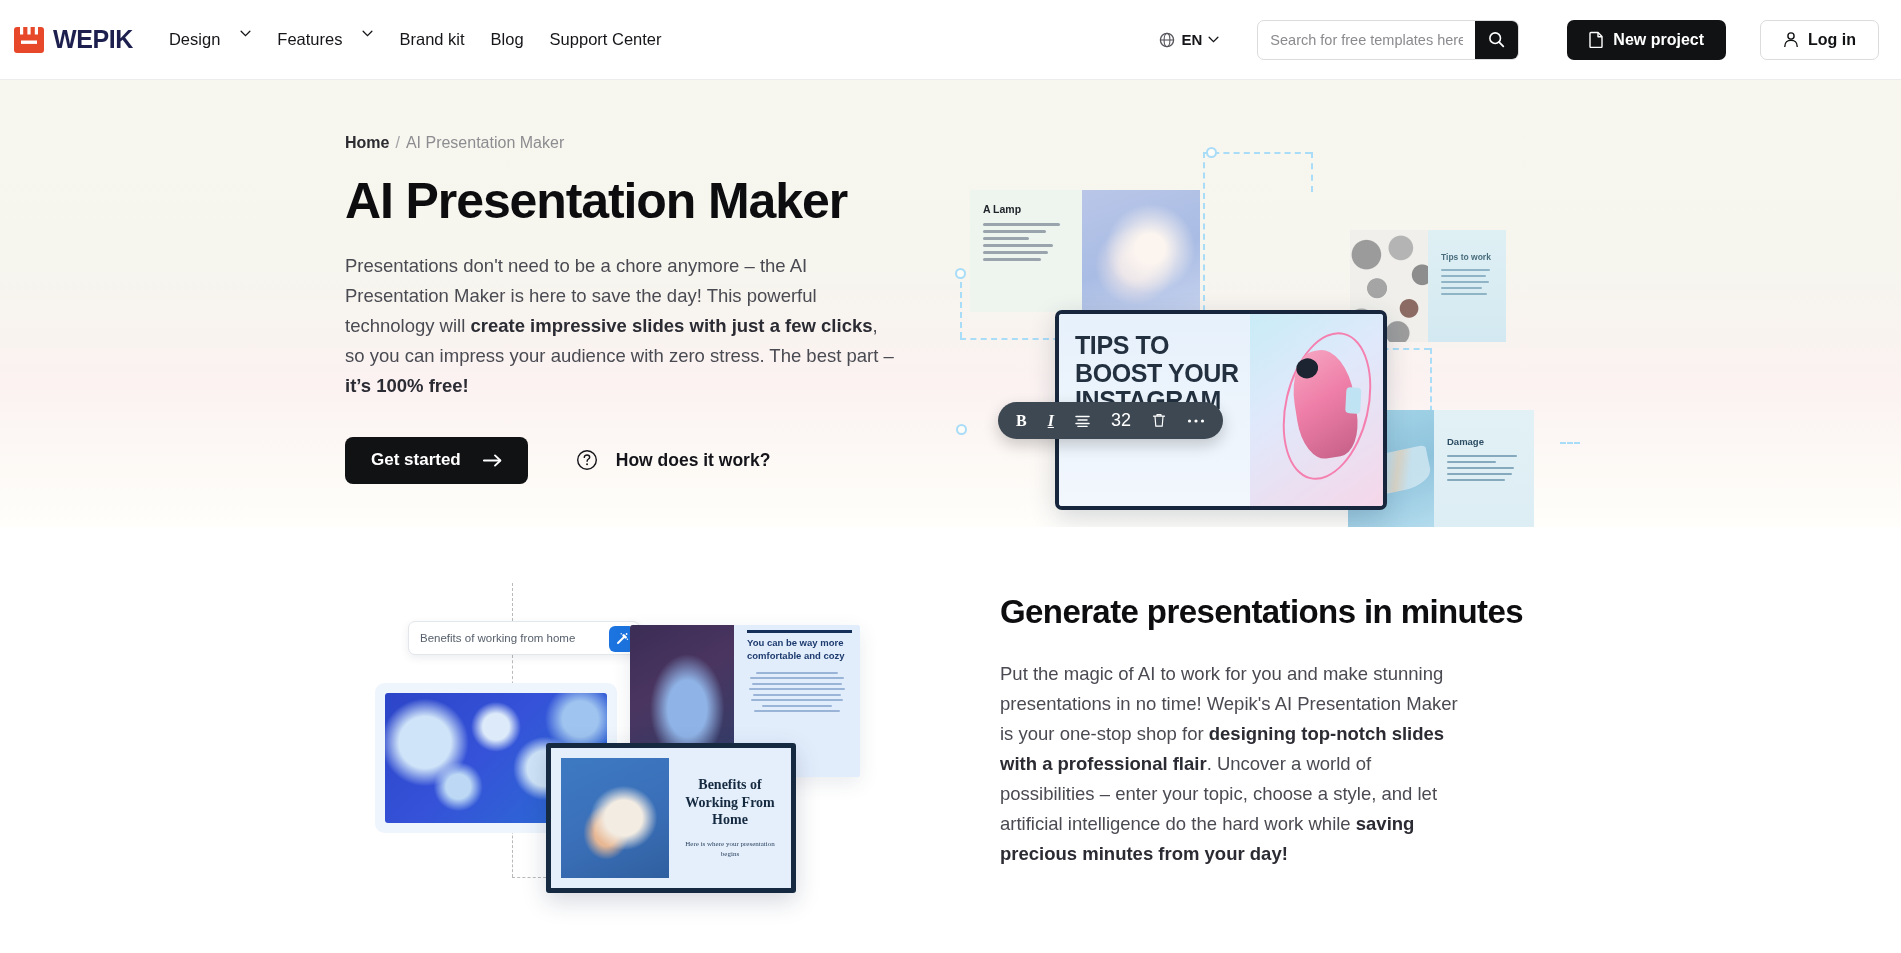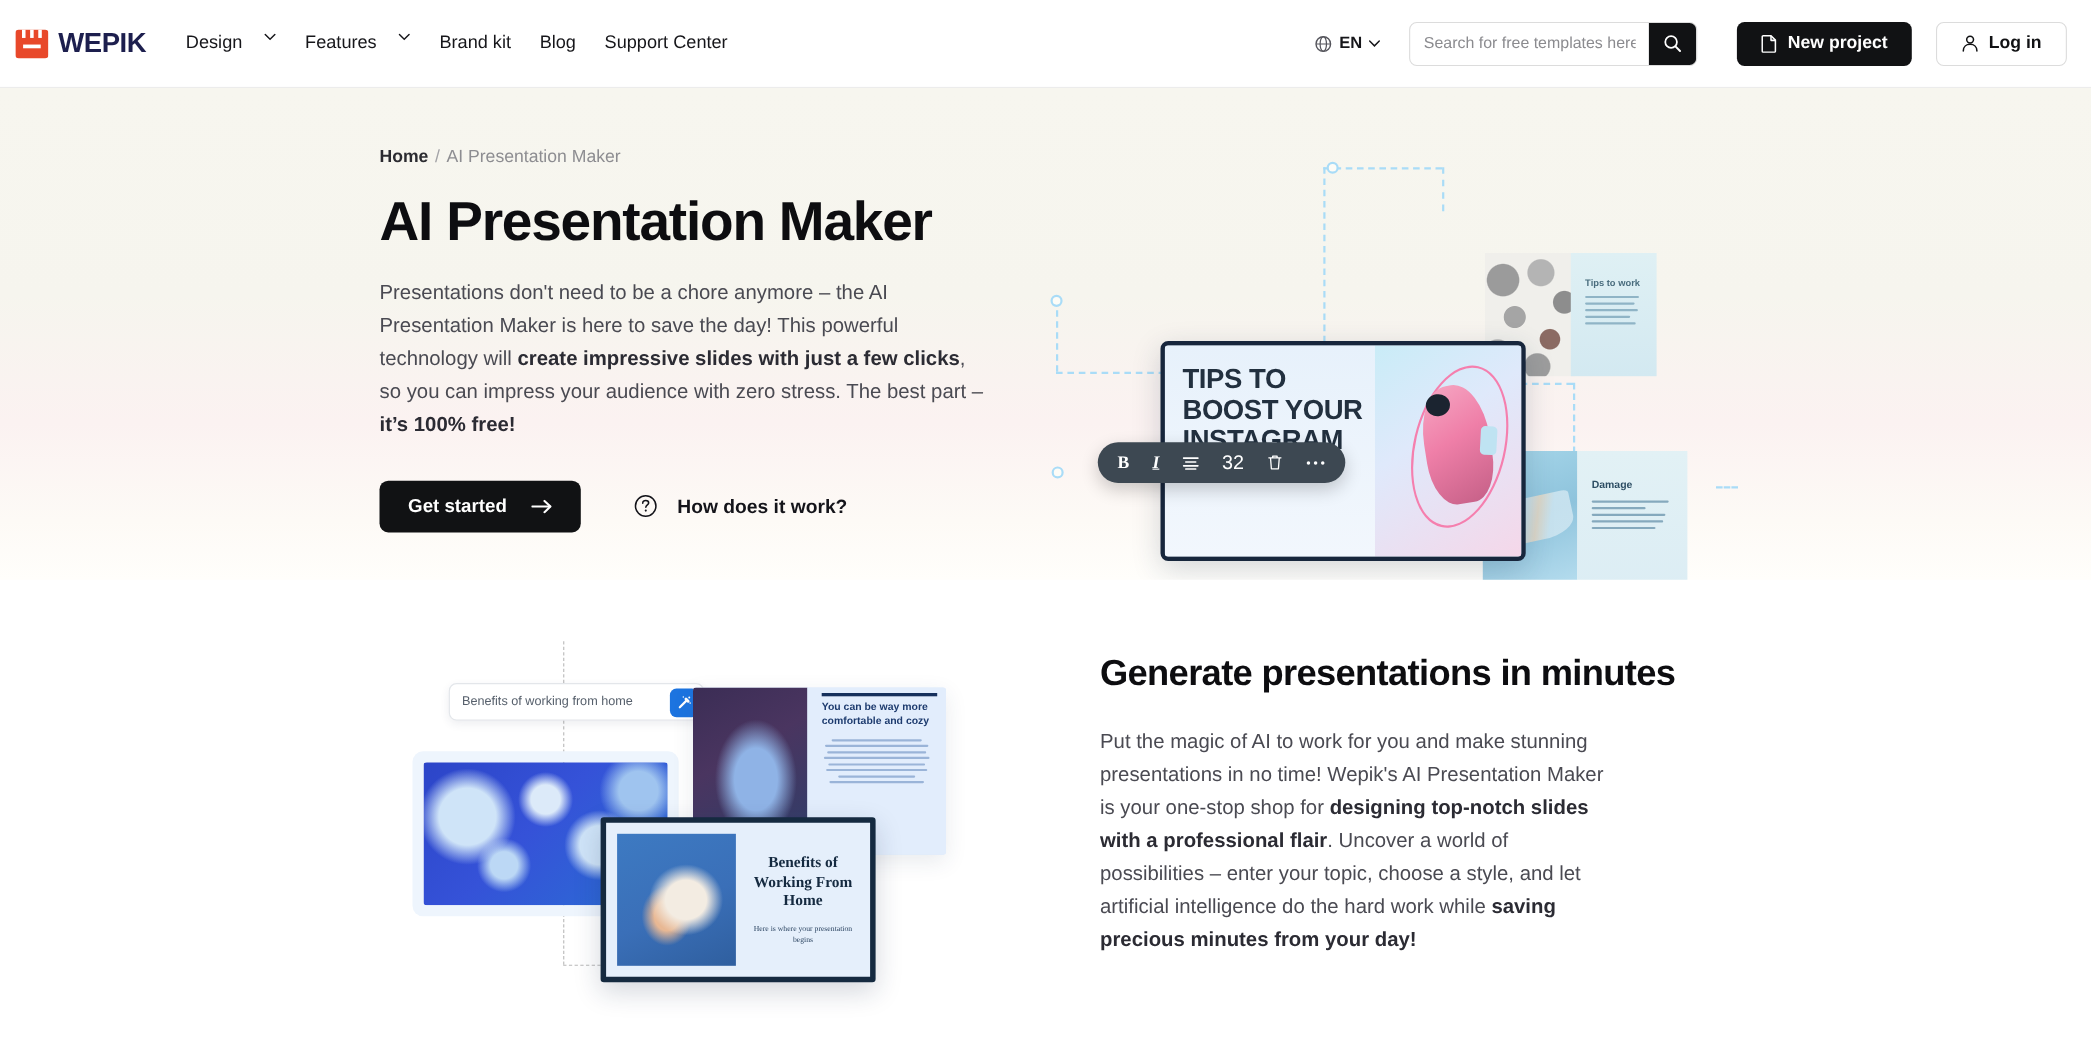--- a/index.html
+++ b/index.html
@@ -28,21 +28,21 @@
     color: #1d1f4e;
   }
   .nav { display: flex; align-items: center; gap: 26px; }
   .nav-item {
     display: flex; align-items: flex-start; gap: 20px;
     font-size: 16.5px; font-weight: 400; color: #16161a;
     cursor: pointer; white-space: nowrap;
   }
   .chev { width: 11px; height: 7px; display: inline-block; }
   .header-right {
-    margin-left: auto; display: flex; align-items: center; gap: 4px;
+    margin-left: auto; display: flex; align-items: center; gap: 16px;
   }
   .lang {
     display: flex; align-items: center; gap: 6px;
     font-size: 15px; font-weight: 700; color: #16161a;
     margin-right: 22px; cursor: pointer;
   }
   .globe-ico { width: 16px; height: 16px; color: #55555c; }
   .search-box {
     display: flex; align-items: center;
     width: 262px; height: 40px;
@@ -442,20 +442,34 @@
     <div class="guide gh" style="left:360px; top:268px; width:110px;"></div>
     <div class="guide gv" style="left:360px; top:196px; height:72px;"></div>
     <div class="guide gh" style="left:600px; top:290px; width:20px;"></div>
     <div class="gnode" style="left:246px; top:-5px;"></div>
     <div class="gnode" style="left:-5px; top:116px;"></div>
     <div class="gnode" style="left:114px; top:212px;"></div>
     <div class="gnode" style="left:384px; top:190px;"></div>
     <div class="gnode" style="left:-4px; top:272px;"></div>
     <div class="gnode" style="left:96px; top:306px;"></div>
 
+    <div class="card card-lamp">
+      <div class="lamp-txt">
+        <div class="lamp-title">A Lamp</div>
+        <div class="lamp-lines">
+          <i style="width:88%"></i>
+            <i style="width:72%"></i>
+            <i style="width:52%"></i>
+          <i style="width:80%"></i>
+            <i style="width:74%"></i>
+            <i style="width:66%"></i>
+        </div>
+      </div>
+      <div class="lamp-img"></div>
+    </div>
 
     <div class="card card-dots"></div>
     <div class="card card-tips">
       <div class="tips-title">Tips to work</div>
       <div class="tips-lines">
         <i style="width:92%"></i>
           <i style="width:84%"></i>
           <i style="width:90%"></i>
         <i style="width:78%"></i>
           <i style="width:86%"></i>

